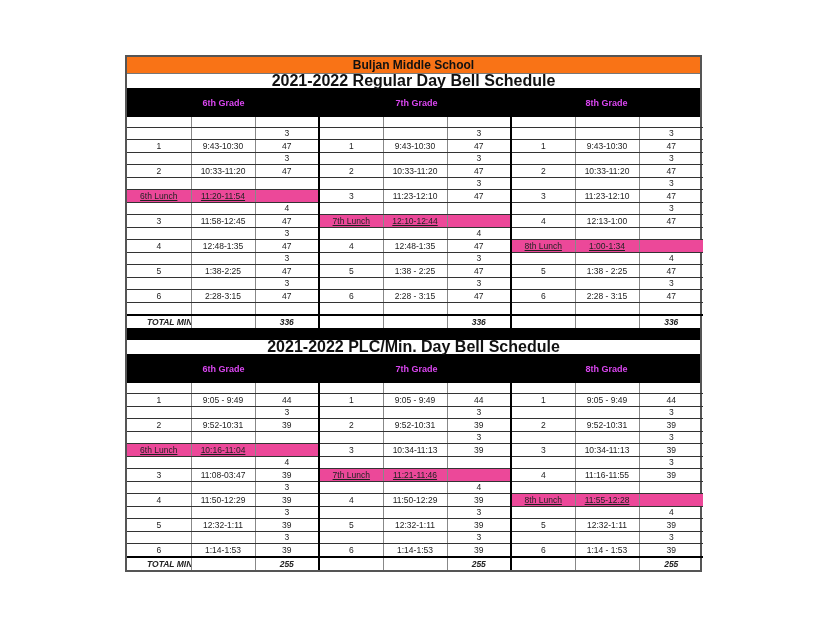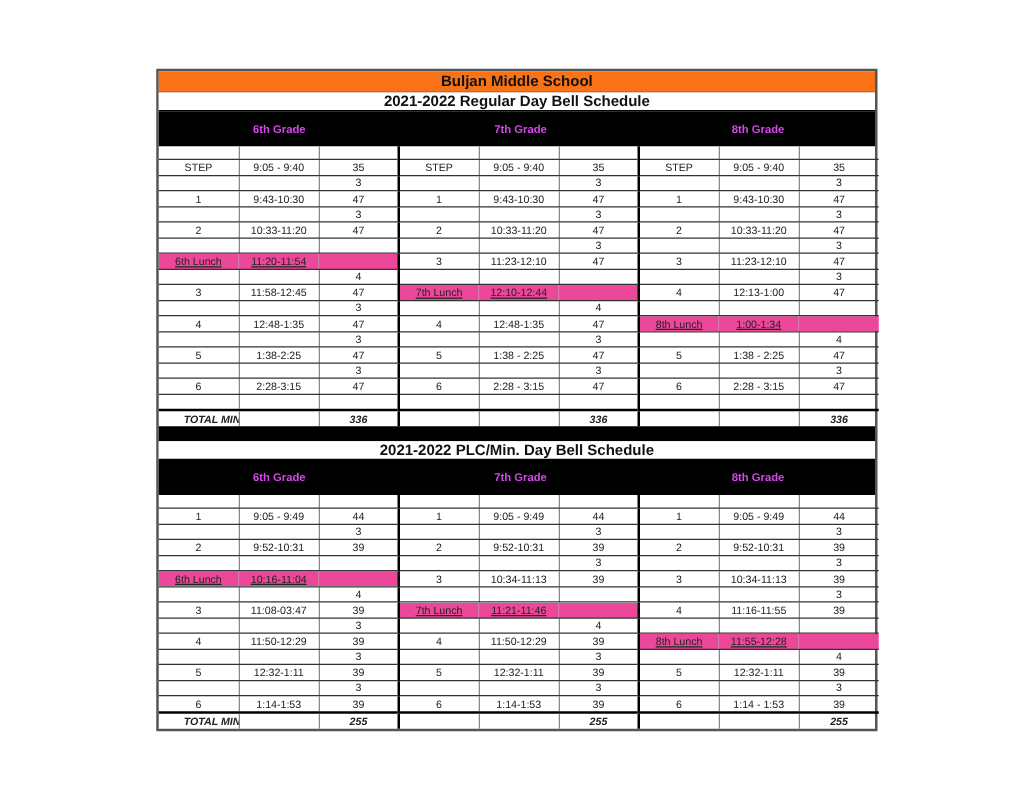--- a/index.html
+++ b/index.html
@@ -30,21 +30,21 @@
     font-weight: bold;
     font-size: 12px;
     line-height: 16px;
     color: #111;
     background: #f97316;
   }
   .subtitle-row {
     height: 14px;
     text-align: center;
     font-weight: bold;
-    font-size: 12px;
+    font-size: 16px;
     line-height: 14px;
     color: #111;
     background: #fff;
     border-bottom: 1px solid #000;
   }
   .grade-header {
     display: flex;
     height: 28px;
     background: #000;
     color: #d946ef;
@@ -134,31 +134,20 @@
           <td></td>
           <td></td>
           <td class="gsep"></td>
           <td></td>
           <td></td>
           <td class="gsep"></td>
           <td></td>
           <td></td>
           <td></td>
         </tr>
-        <tr class="main">
-          <td>STEP</td>
-          <td>9:05 - 9:40</td>
-          <td class="gsep">35</td>
-          <td>STEP</td>
-          <td>9:05 - 9:40</td>
-          <td class="gsep">35</td>
-          <td>STEP</td>
-          <td>9:05 - 9:40</td>
-          <td>35</td>
-        </tr>
         <tr class="pass">
           <td></td>
           <td></td>
           <td class="gsep">3</td>
           <td></td>
           <td></td>
           <td class="gsep">3</td>
           <td></td>
           <td></td>
           <td>3</td>

